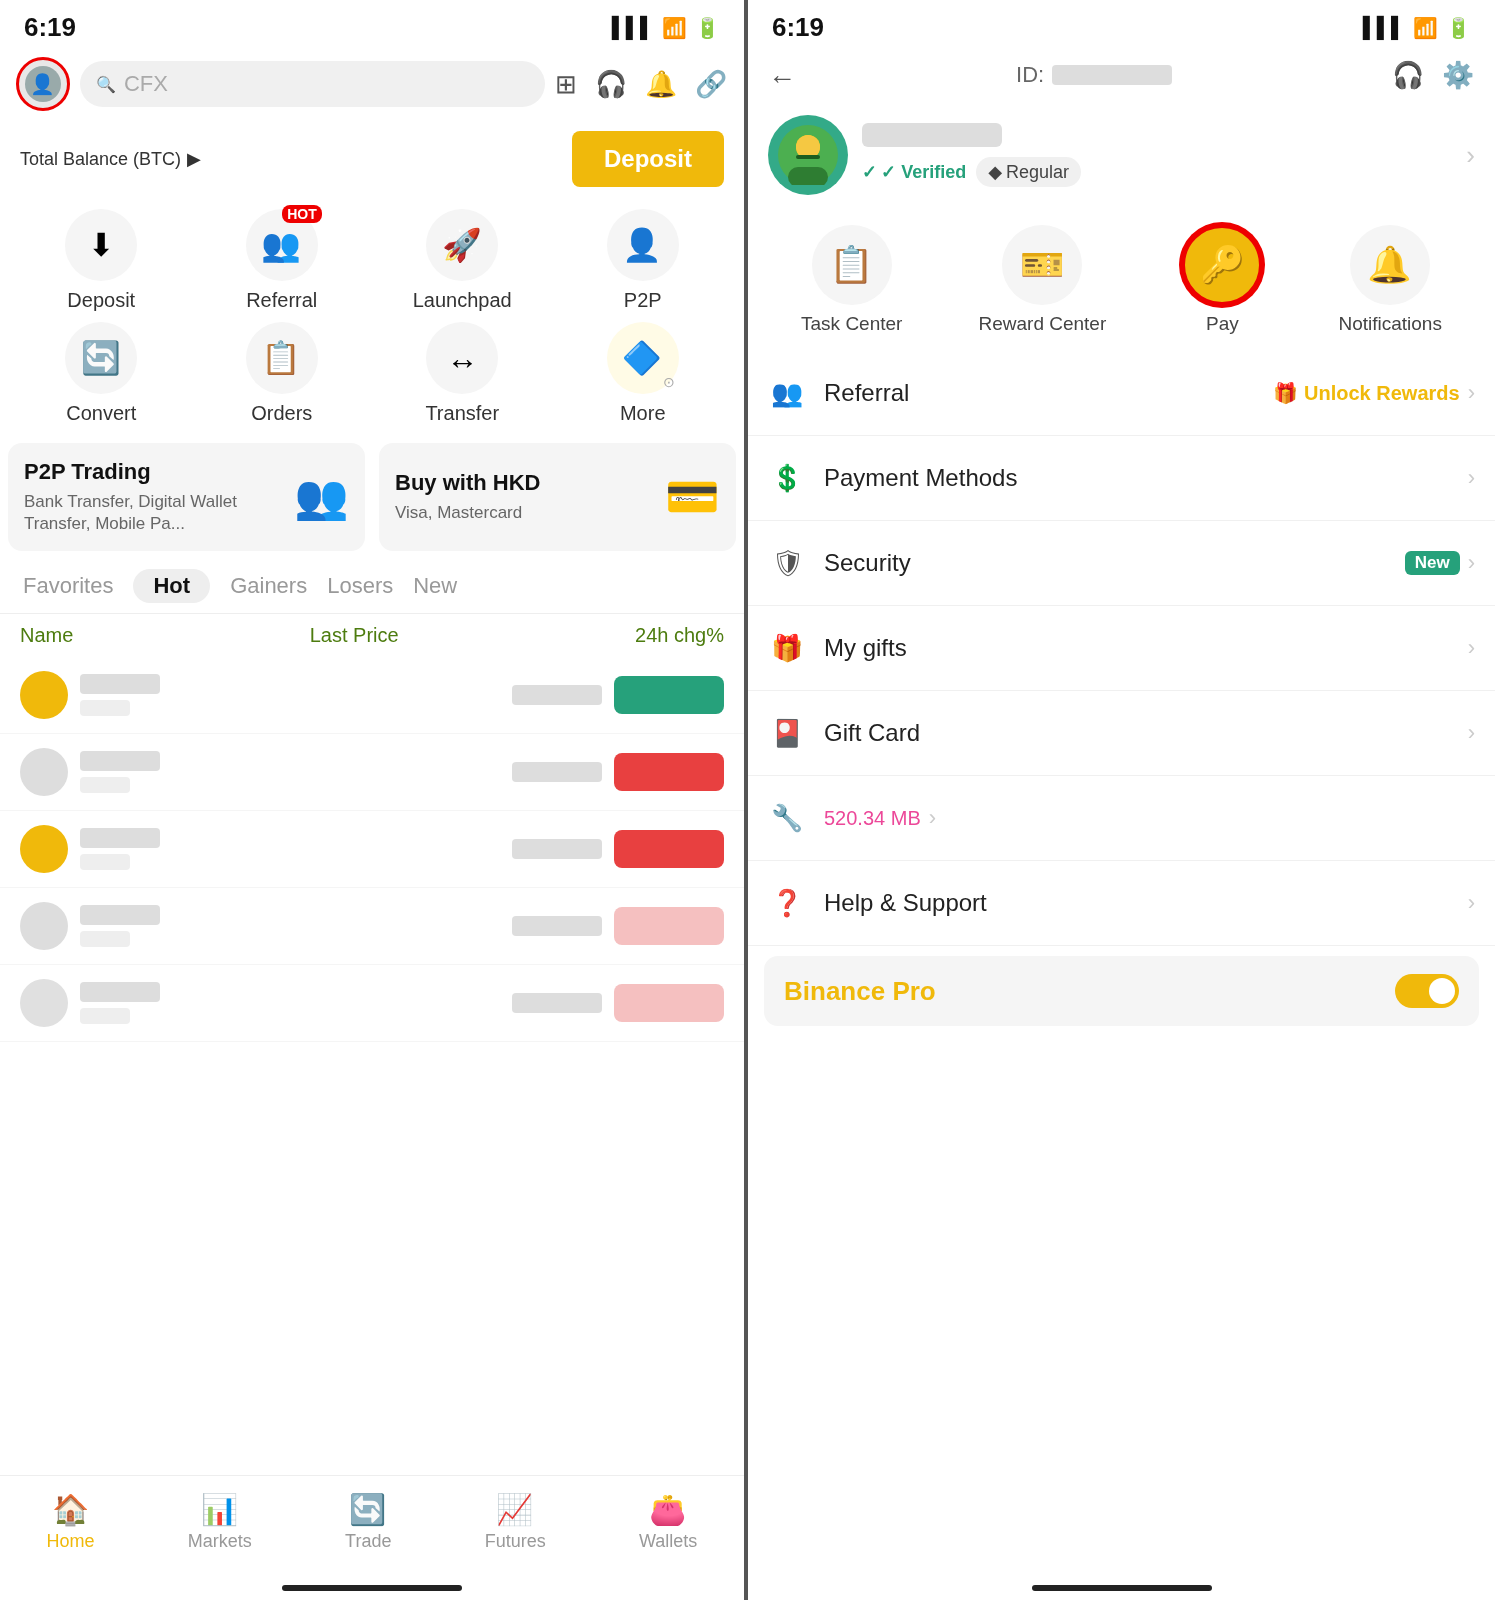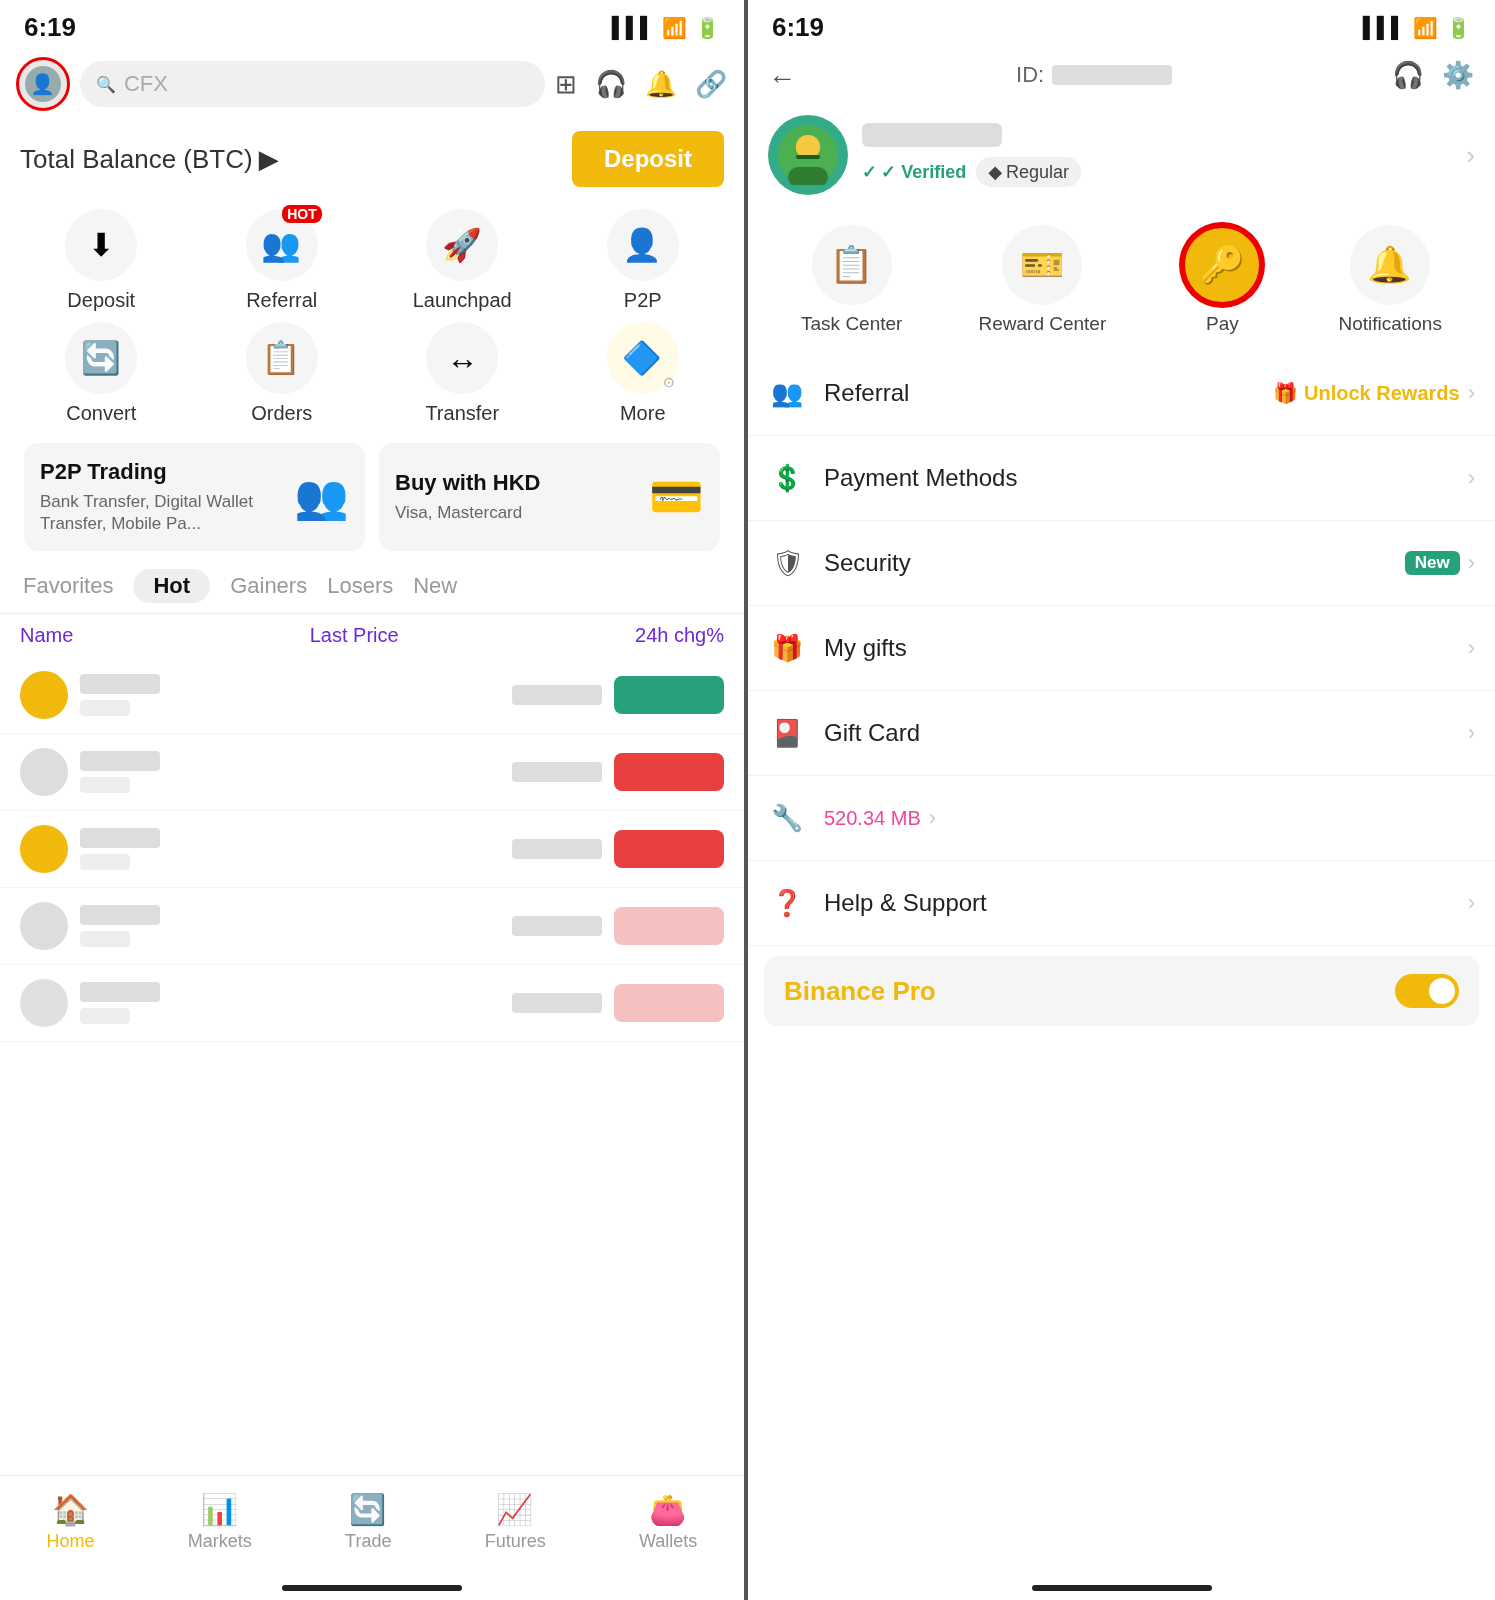--- a/index.html
+++ b/index.html
@@ -107,21 +107,21 @@
     }
 
     
     .balance-section {
       display: flex;
       justify-content: space-between;
       align-items: center;
       padding: 12px 20px;
     }
     .balance-label {
-      font-size: 26px;
+      font-size: 18px;
       color: #333;
       display: flex;
       align-items: flex-end;
       gap: 6px;
     }
     .deposit-btn {
       background: #F0B90B;
       color: #fff;
       border: none;
       border-radius: 8px;
@@ -170,21 +170,21 @@
     .action-label {
       font-size: 20px;
       color: #333;
       text-align: center;
     }
 
     
     .promo-cards {
       display: grid;
       grid-template-columns: 1fr 1fr;
-      padding: 8px 24px;
+      padding: 8px 8px;
       gap: 14px;
     }
     .promo-card {
       background: #f5f5f5;
       border-radius: 14px;
       padding: 16px;
       display: flex;
       justify-content: space-between;
       align-items: center;
       cursor: pointer;
@@ -230,21 +230,21 @@
       flex: 1;
       overflow: hidden;
     }
     .market-header {
       display: flex;
       justify-content: space-between;
       padding: 10px 20px;
     }
     .market-header-col {
       font-size: 20px;
-      color: #6d28d9;
+      color: #4d7c0f;
     }
     .market-row {
       display: flex;
       align-items: center;
       padding: 14px 20px;
       gap: 12px;
       border-bottom: 1px solid #f5f5f5;
     }
     .coin-icon {
       width: 48px;

